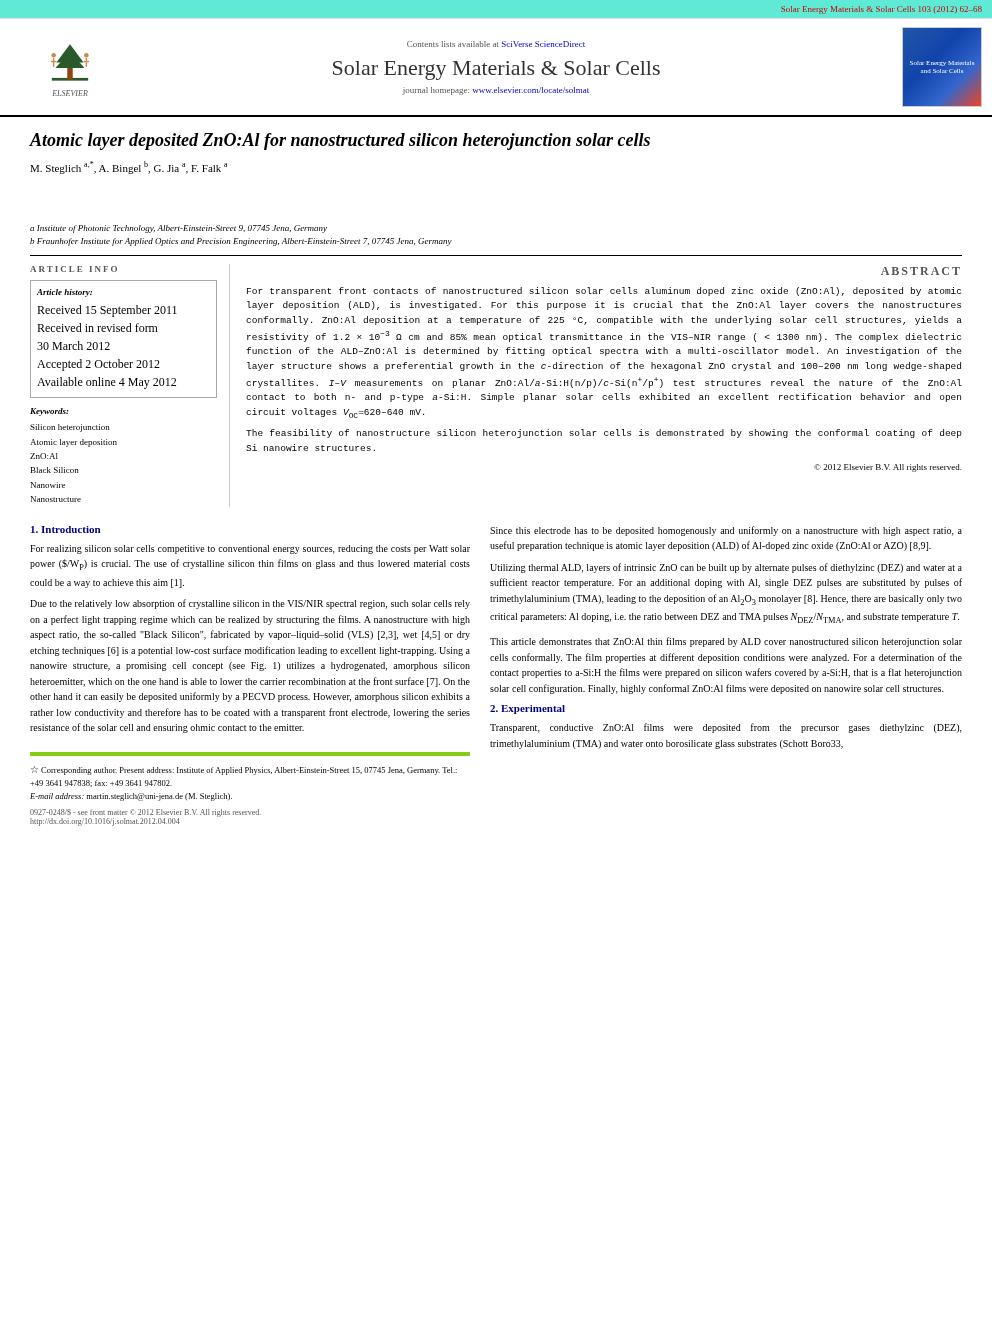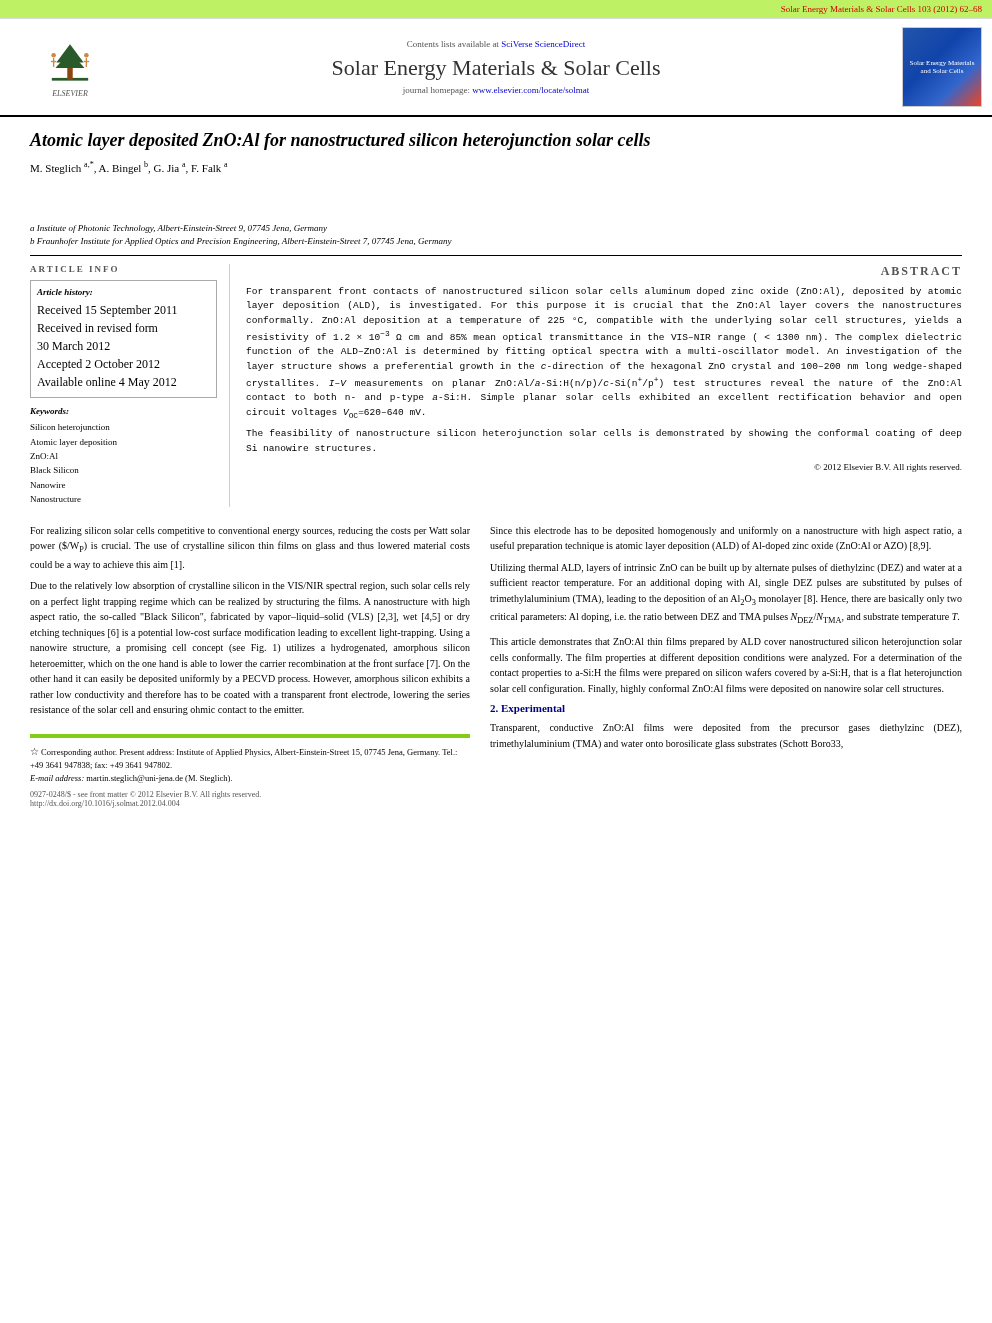--- a/index.html
+++ b/index.html
@@ -7,21 +7,21 @@
       background: #fff;
       font-family: 'Times New Roman', Times, serif;
       font-size: 10px;
       color: #000;
       width: 992px;
       min-height: 1323px;
     }
 
     
     .journal-top-bar {
-      background: #bef264;
+      background: #5eead4;
       text-align: right;
       padding: 4px 10px;
       font-size: 9px;
       color: #c00;
       border-bottom: 1px solid #ddd;
     }
 
     
     .journal-header {
       display: flex;
@@ -377,20 +377,24 @@
           The feasibility of nanostructure silicon heterojunction solar cells is demonstrated by showing the conformal coating of deep Si nanowire structures.
         </p>
       </div>
       <div class="copyright-line">© 2012 Elsevier B.V. All rights reserved.</div>
     </div>
   </div>
 
   <div class="body-columns">
 
     <div class="body-col-left">
+      <div class="section-heading">
+        <span>1.</span>
+        <span>Introduction</span>
+      </div>
       <div class="body-text">
         <p>
           For realizing silicon solar cells competitive to conventional energy sources, reducing the costs per Watt solar power ($/W<sub>P</sub>) is crucial. The use of crystalline silicon thin films on glass and thus lowered material costs could be a way to achieve this aim [1].
         </p>
         <p>
           Due to the relatively low absorption of crystalline silicon in the VIS/NIR spectral region, such solar cells rely on a perfect light trapping regime which can be realized by structuring the films. A nanostructure with high aspect ratio, the so-called "Black Silicon", fabricated by vapor–liquid–solid (VLS) [2,3], wet [4,5] or dry etching techniques [6] is a potential low-cost surface modification leading to excellent light-trapping. Using a nanowire structure, a promising cell concept (see Fig. 1) utilizes a hydrogenated, amorphous silicon heteroemitter, which on the one hand is able to lower the carrier recombination at the front surface [7]. On the other hand it can easily be deposited uniformly by a PECVD process. However, amorphous silicon exhibits a rather low conductivity and therefore has to be coated with a transparent front electrode, lowering the series resistance of the solar cell and ensuring ohmic contact to the emitter.
         </p>
       </div>
 
       <div class="footnotes">

